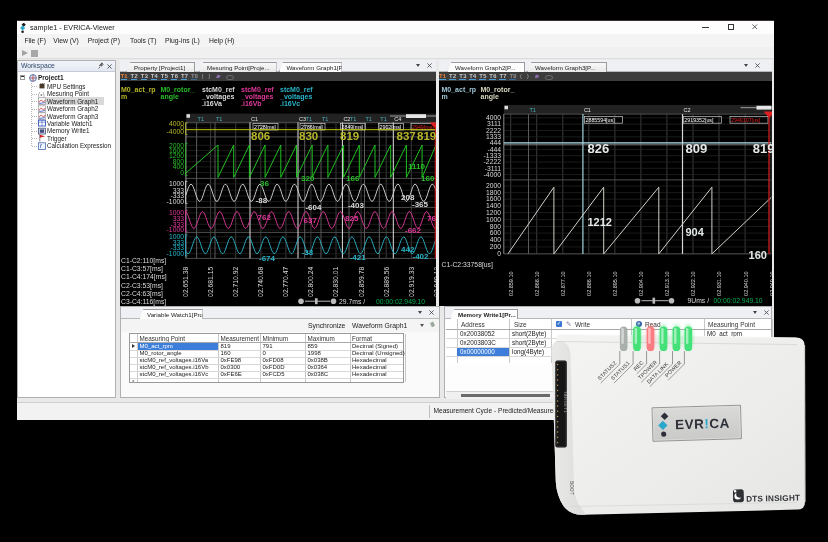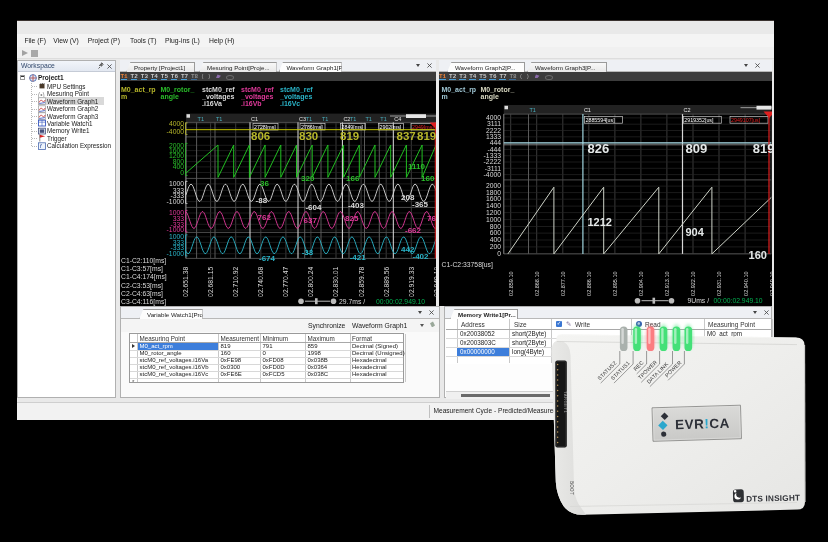--- a/index.html
+++ b/index.html
@@ -1,13 +1,26 @@
 <!DOCTYPE html>
 <html><head><meta charset="utf-8"><style>html,body{margin:0;padding:0;width:828px;height:542px;background:#000;overflow:hidden}*{font-family:"Liberation Sans",sans-serif}div,span{position:absolute}</style></head><body>
 <div style="left:17px;top:20px;width:757px;height:399px;background:#e9e9e9;border-top:1px solid #3a322f;box-sizing:border-box;z-index:1">
+<div style="left:0;top:0;width:100%;height:12.6px;background:#fdfdfd">
+      <svg width="6" height="10" viewBox="0 0 6 10" style="position:absolute;left:3px;top:1.5px">
+        <rect x="2.2" y="0.2" width="3" height="3" transform="rotate(45 3.7 1.7)" fill="#1a1a1a"></rect>
+        <rect x="0.8" y="3.2" width="3.6" height="3.6" transform="rotate(45 2.6 5)" fill="#2aa7cd"></rect>
+        <circle cx="2.6" cy="8.7" r="1.3" fill="#1a1a1a"></circle>
+      </svg>
+      <span style="left:13px;top:2.2px;font-size:7.2px;color:#1a1a1a">sample1 - EVRICA-Viewer</span>
+      <span style="position:absolute;left:684.5px;top:5.5px;width:7px;height:1px;background:#333"></span>
+      <span style="position:absolute;left:710.5px;top:2.5px;width:6px;height:6px;border:1px solid #333;box-sizing:border-box"></span>
+      <svg width="5.5" height="5.5" viewBox="0 0 6 6" style="position:absolute;left:735px;top:3px">
+        <path d="M0.5,0.5 L5.5,5.5 M5.5,0.5 L0.5,5.5" stroke="#444" stroke-width="0.9"></path>
+      </svg>
+    </div>
 <div style="left:0;top:12.6px;width:100%;height:13px;background:#f4f4f4">
       <span style="position:absolute;left:7.4px;top:3.6px;font-size:6.8px;color:#1a1a1a;white-space:nowrap">File (F)</span>
       <span style="position:absolute;left:36.3px;top:3.6px;font-size:6.8px;color:#1a1a1a;white-space:nowrap">View (V)</span>
       <span style="position:absolute;left:70.8px;top:3.6px;font-size:6.8px;color:#1a1a1a;white-space:nowrap">Project (P)</span>
       <span style="position:absolute;left:113px;top:3.6px;font-size:6.8px;color:#1a1a1a;white-space:nowrap">Tools (T)</span>
       <span style="position:absolute;left:148px;top:3.6px;font-size:6.8px;color:#1a1a1a;white-space:nowrap">Plug-ins (L)</span>
       <span style="position:absolute;left:192px;top:3.6px;font-size:6.8px;color:#1a1a1a;white-space:nowrap">Help (H)</span>
     </div>
 <div style="left:0;top:25.6px;width:100%;height:12.9px;background:#f0f0f0;border-bottom:1px solid #ddd;box-sizing:border-box">
       <span style="position:absolute;left:4.5px;top:3.5px;width:0;height:0;border-top:3.5px solid transparent;border-bottom:3.5px solid transparent;border-left:6px solid #a2a2a2"></span>

